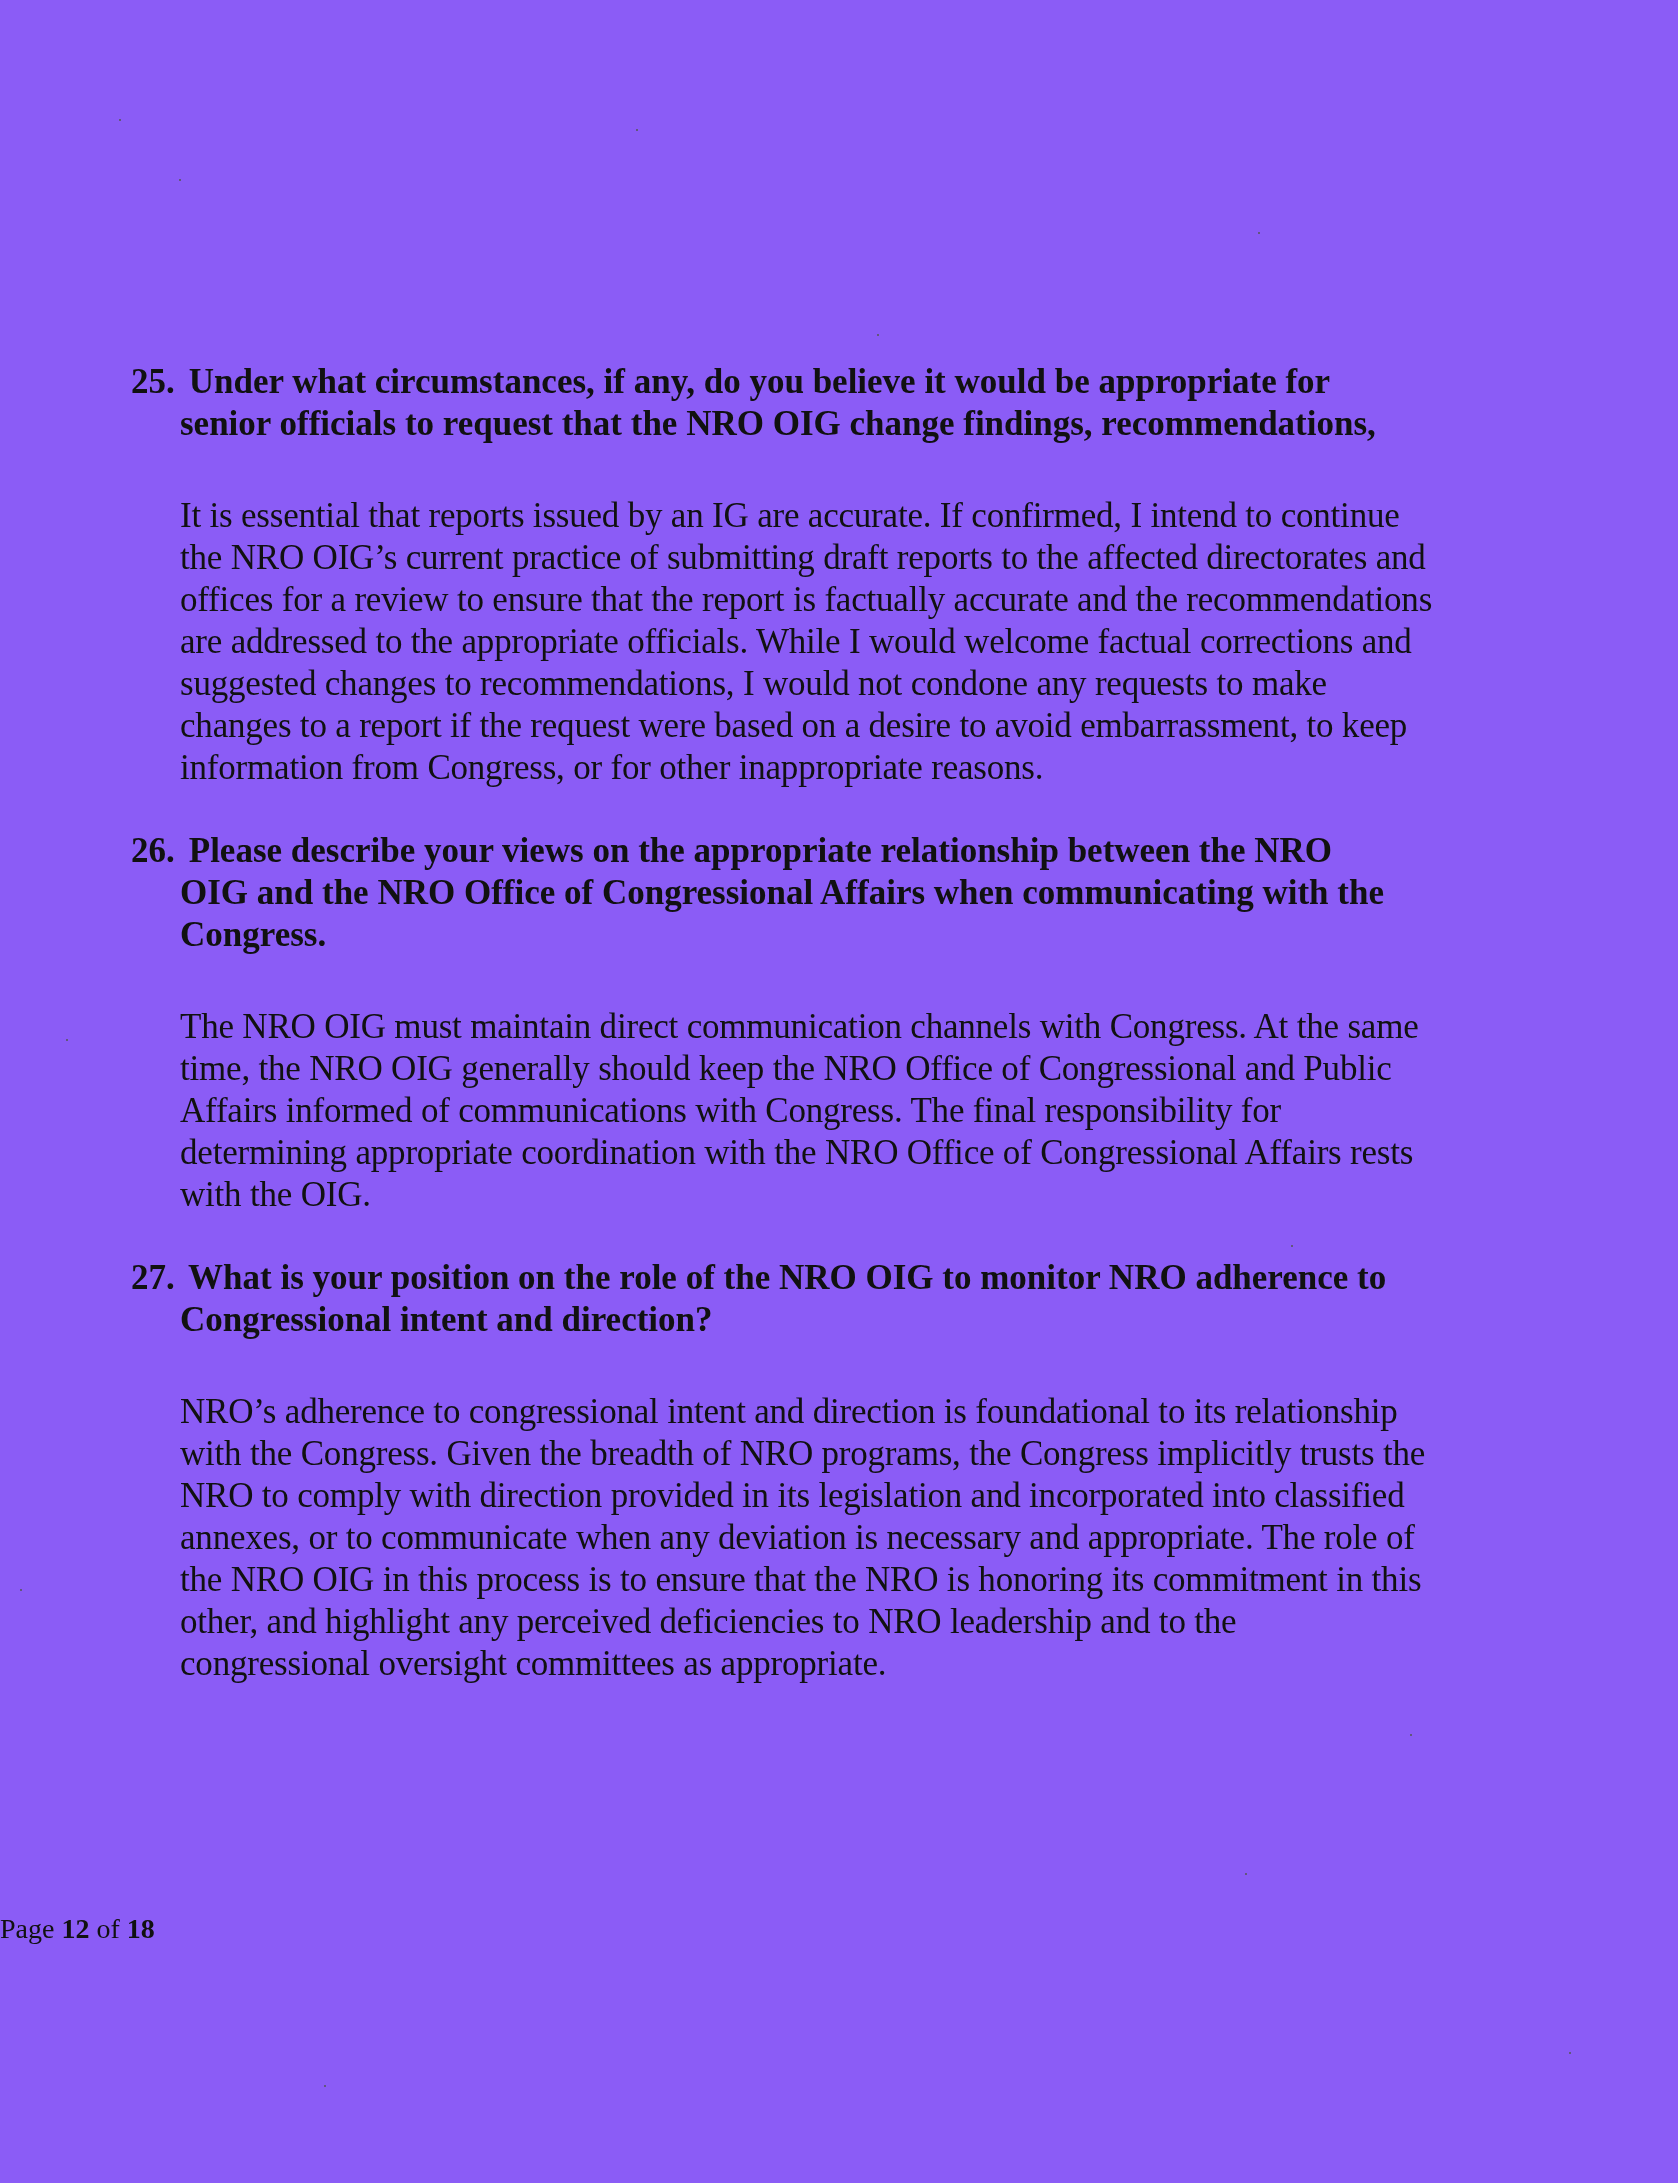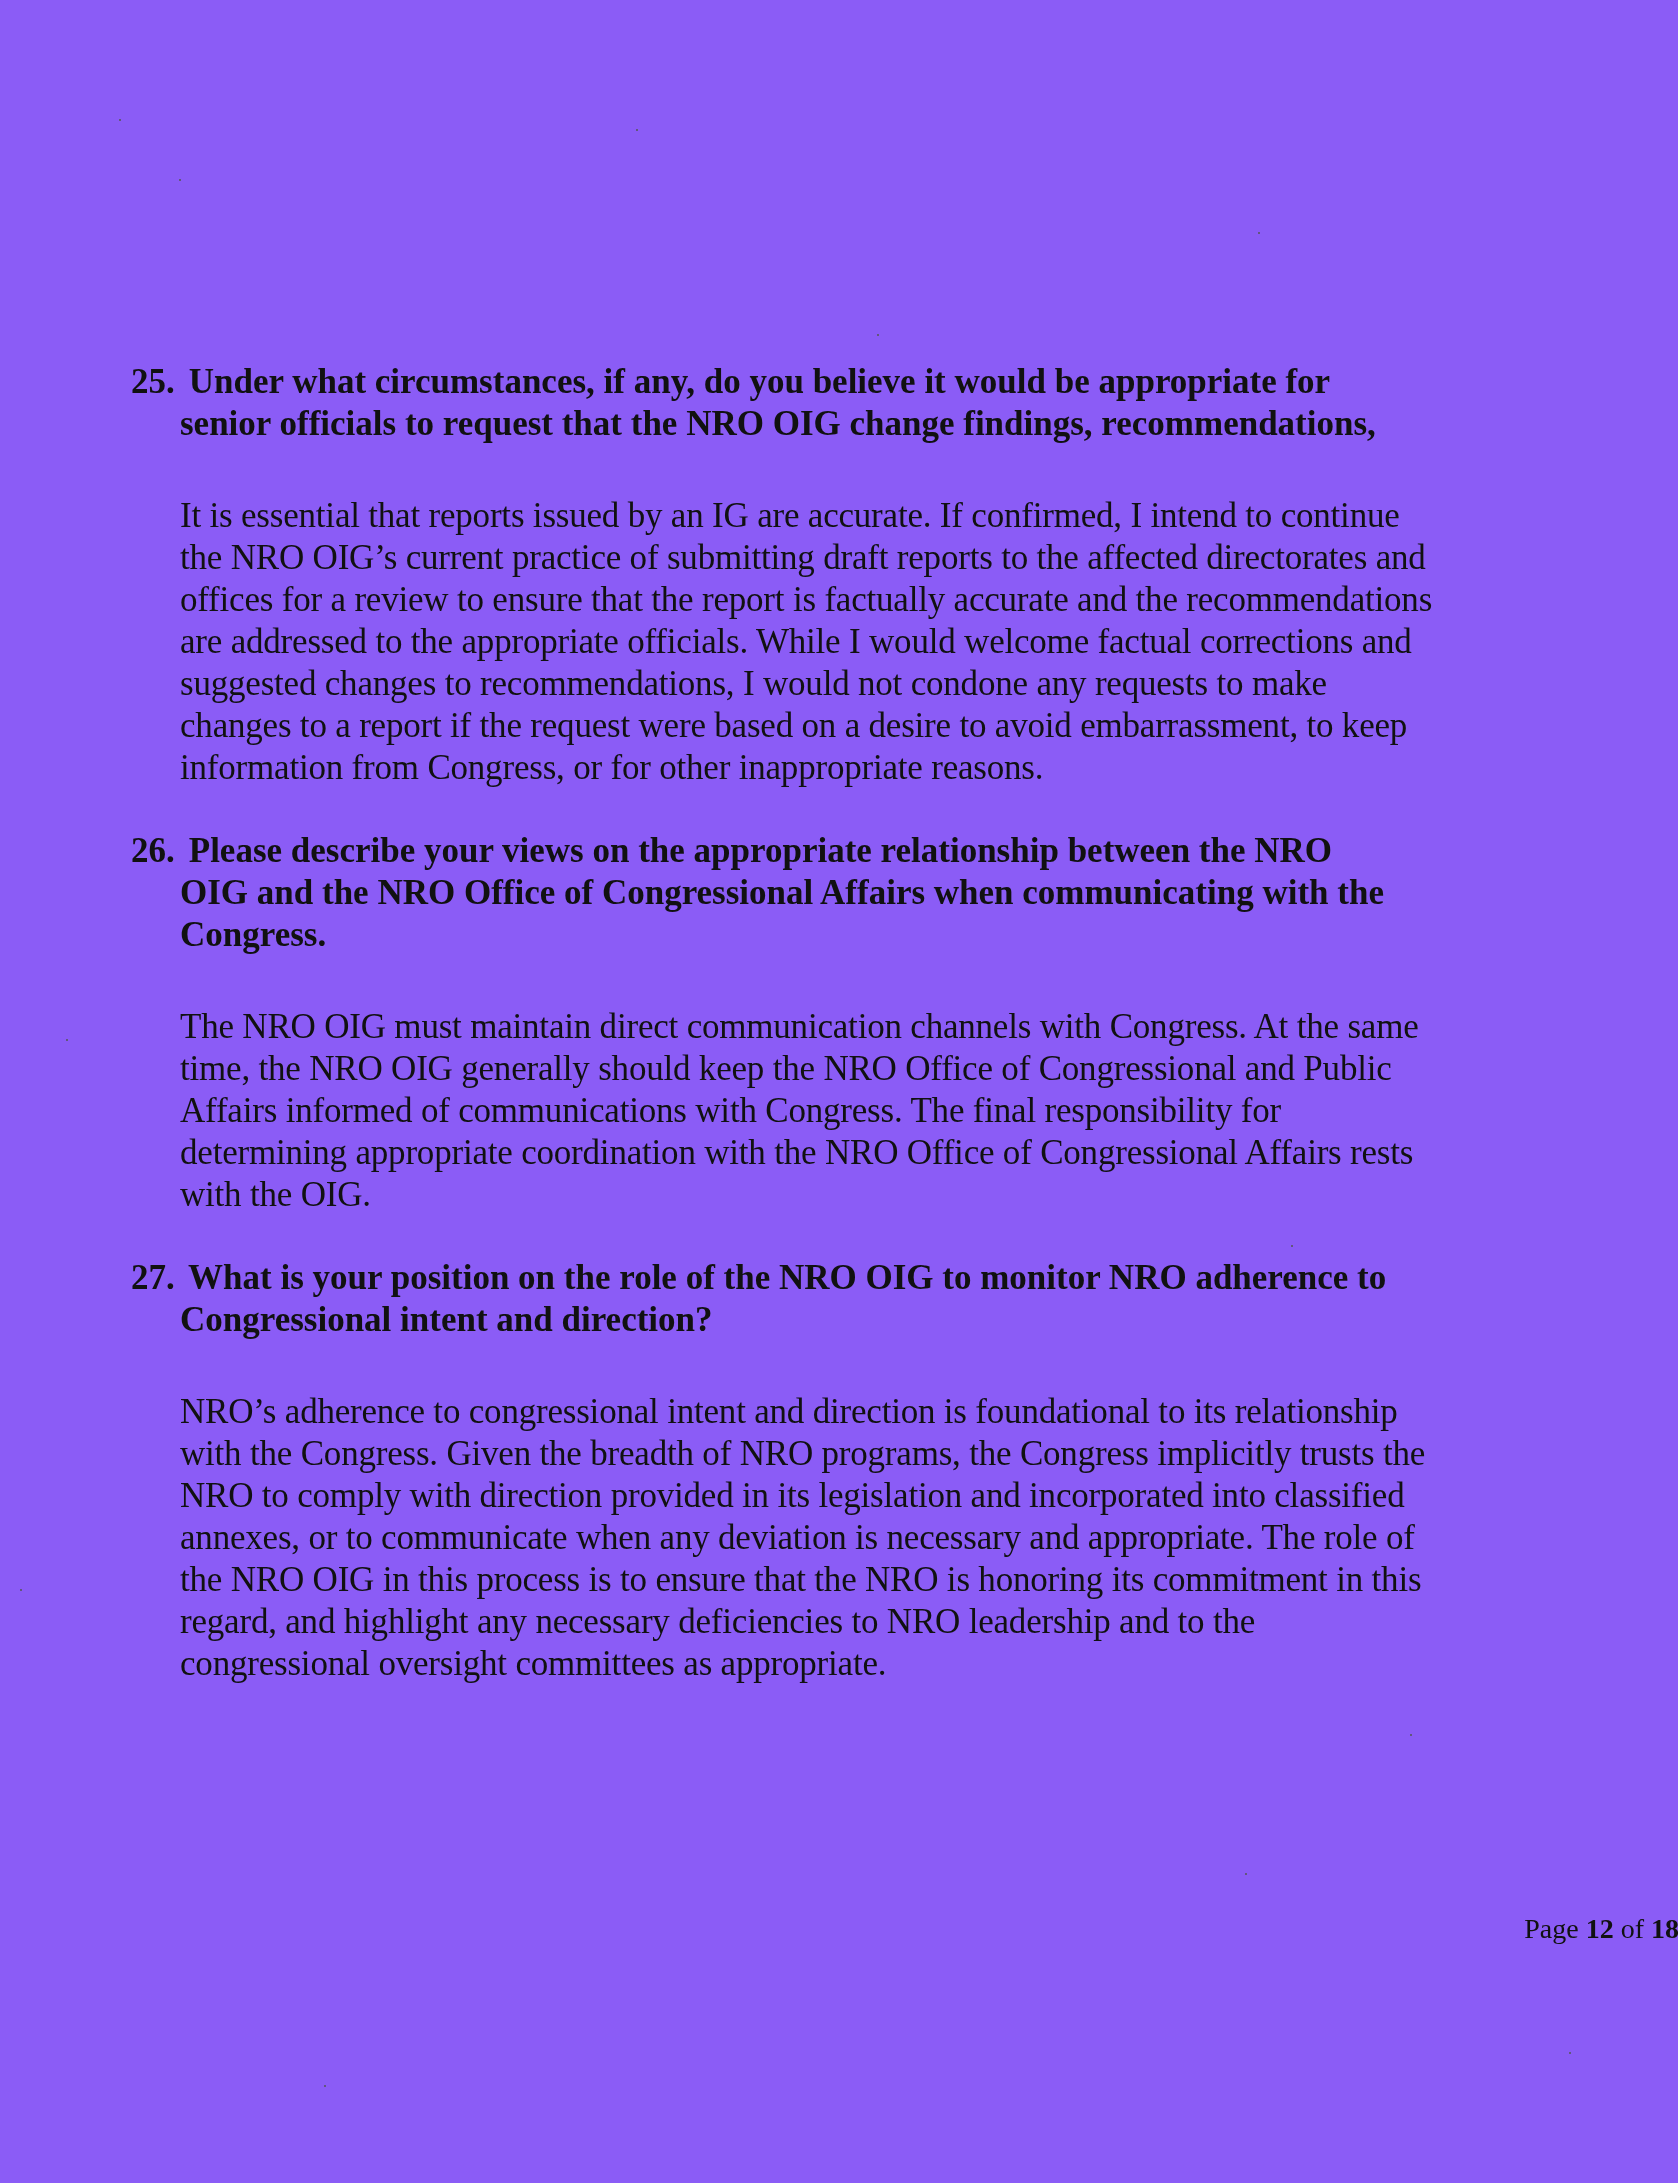--- a/index.html
+++ b/index.html
@@ -47,21 +47,21 @@
       letter-spacing: -0.2px;
     }
     .answer .line, .question .line { display: block; white-space: nowrap; }
     .gap-q-a { height: 50px; }
     .gap-a-q { height: 41px; }
     .footer {
       position: absolute;
       top: 1913px;
       left: 0;
       width: 1679px;
-      text-align: right;
+      text-align: left;
       font-size: 28px;
     }
     .footer b { font-weight: bold; }
     .speck {
       position: absolute;
       width: 2px; height: 2px;
       background: #555;
       border-radius: 50%;
     }
   </style>
@@ -127,21 +127,21 @@
         <span class="line"><span class="num">27.</span><span style="white-space:pre;"> What is your position on the role of the NRO OIG to monitor NRO adherence to</span></span>
         <span class="line">Congressional intent and direction?</span>
       </p>
       <div class="gap-q-a"></div>
       <p class="answer">
         <span class="line">NRO’s adherence to congressional intent and direction is foundational to its relationship</span>
         <span class="line">with the Congress.  Given the breadth of NRO programs, the Congress implicitly trusts the</span>
         <span class="line">NRO to comply with direction provided in its legislation and incorporated into classified</span>
         <span class="line">annexes, or to communicate when any deviation is necessary and appropriate.  The role of</span>
         <span class="line">the NRO OIG in this process is to ensure that the NRO is honoring its commitment in this</span>
-        <span class="line">regard, and highlight any necessary deficiencies to NRO leadership and to the</span>
+        <span class="line">other, and highlight any perceived deficiencies to NRO leadership and to the</span>
         <span class="line">congressional oversight committees as appropriate.</span>
       </p>
     </div>
   </div>
 
   <div class="footer">
     <span>Page</span>
     <b>12</b>
     <span>of</span>
     <b>18</b>

